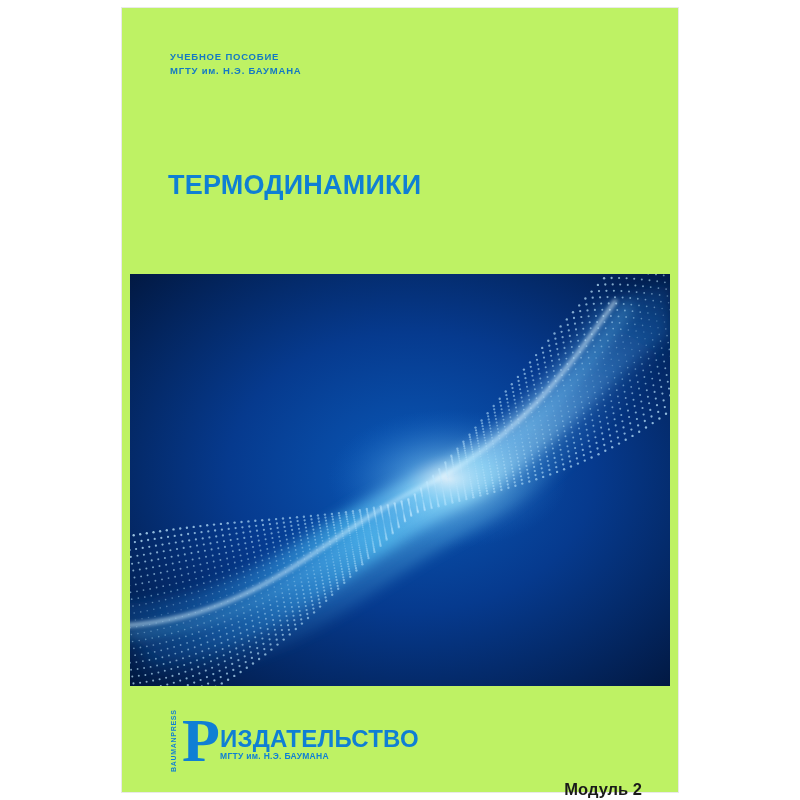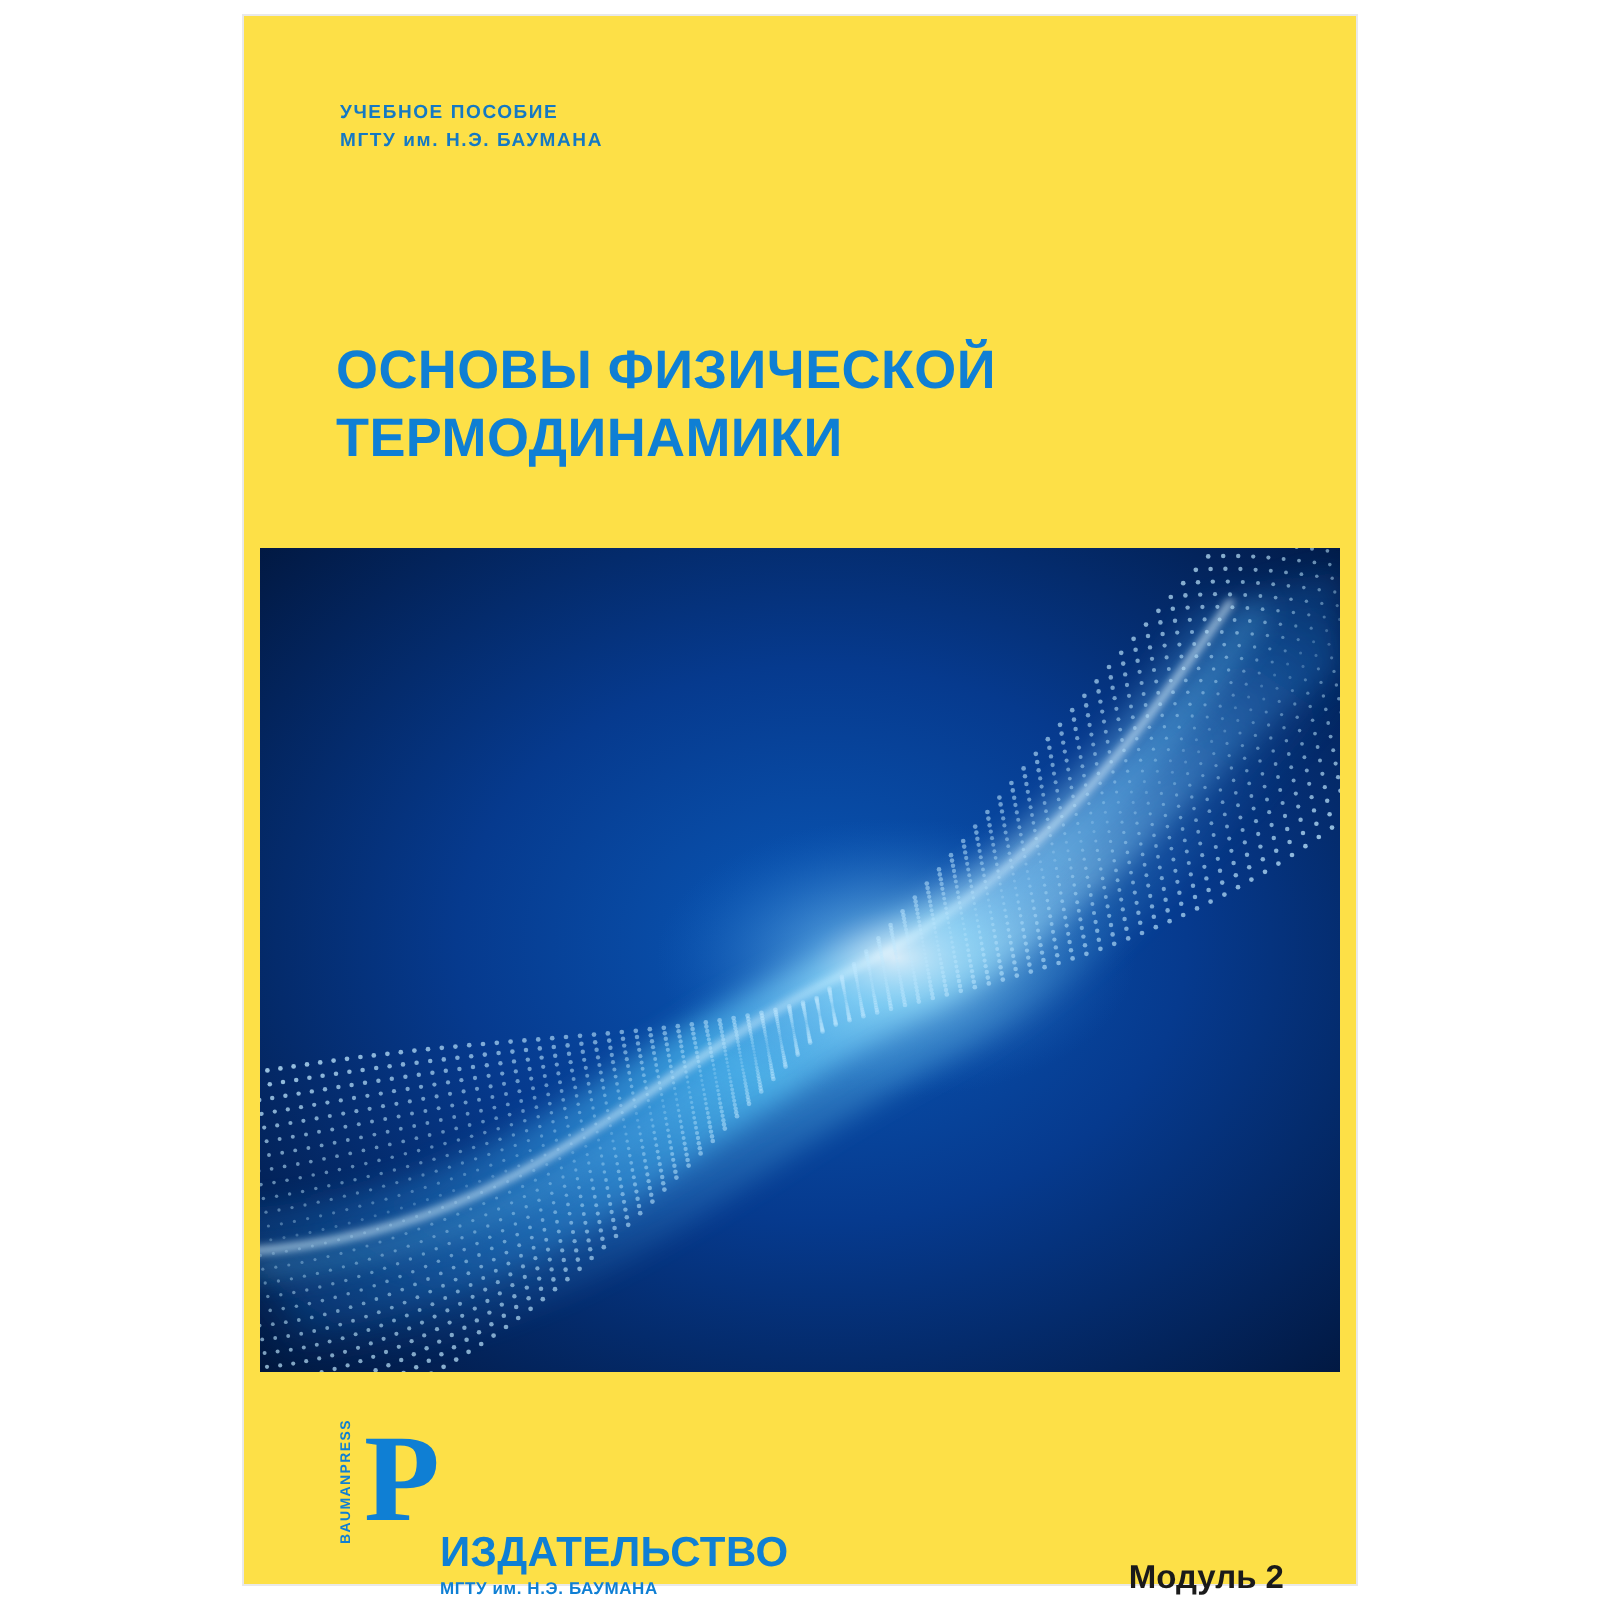--- a/index.html
+++ b/index.html
@@ -19,21 +19,21 @@
     background: #ffffff;
   }
 
   
   .cover {
     position: absolute;
     left: 122px;
     top: 8px;
     width: 556px;
     height: 784px;
-    background: #fde047;
+    background: #bef264;
     box-shadow: 0 0 0 1px #e9e9e9;
   }
 
   
   .series {
     position: absolute;
     left: 48px;
     top: 42px;
     color: #1479c4;
     font-size: 9.5px;
@@ -117,25 +117,24 @@
     font-family: "Liberation Serif", serif;
     font-size: 62px;
     font-weight: bold;
     line-height: 60px;
   }
   .pub-text {
     padding-top: 20px;
   }
   .pub-name {
     color: #0f7fd4;
-    font-size: 21px;
+    font-size: 24px;
     font-weight: bold;
     letter-spacing: 0.2px;
     line-height: 21px;
-    margin-top: 38px;
   }
   .pub-sub {
     color: #0f7fd4;
     font-size: 8.5px;
     font-weight: bold;
     letter-spacing: 0.3px;
     margin-top: 2px;
   }
 
   
@@ -156,21 +155,20 @@
 
   <div class="cover">
 
     <div class="series">
       <span>УЧЕБНОЕ ПОСОБИЕ</span>
       <span class="line2">МГТУ им. Н.Э. БАУМАНА</span>
     </div>
 
 
     <div class="title">
-      <span>ОСНОВЫ ФИЗИЧЕСКОЙ</span>
       <span class="t2">ТЕРМОДИНАМИКИ</span>
     </div>
 
     <div class="artwork">
       <svg width="540" height="412" viewBox="0 0 540 412">
         <defs>
           <radialGradient id="bg" cx="52%" cy="48%" r="75%">
             <stop offset="0%" stop-color="#0a59b8"></stop>
             <stop offset="45%" stop-color="#063a8e"></stop>
             <stop offset="100%" stop-color="#01153a"></stop>

